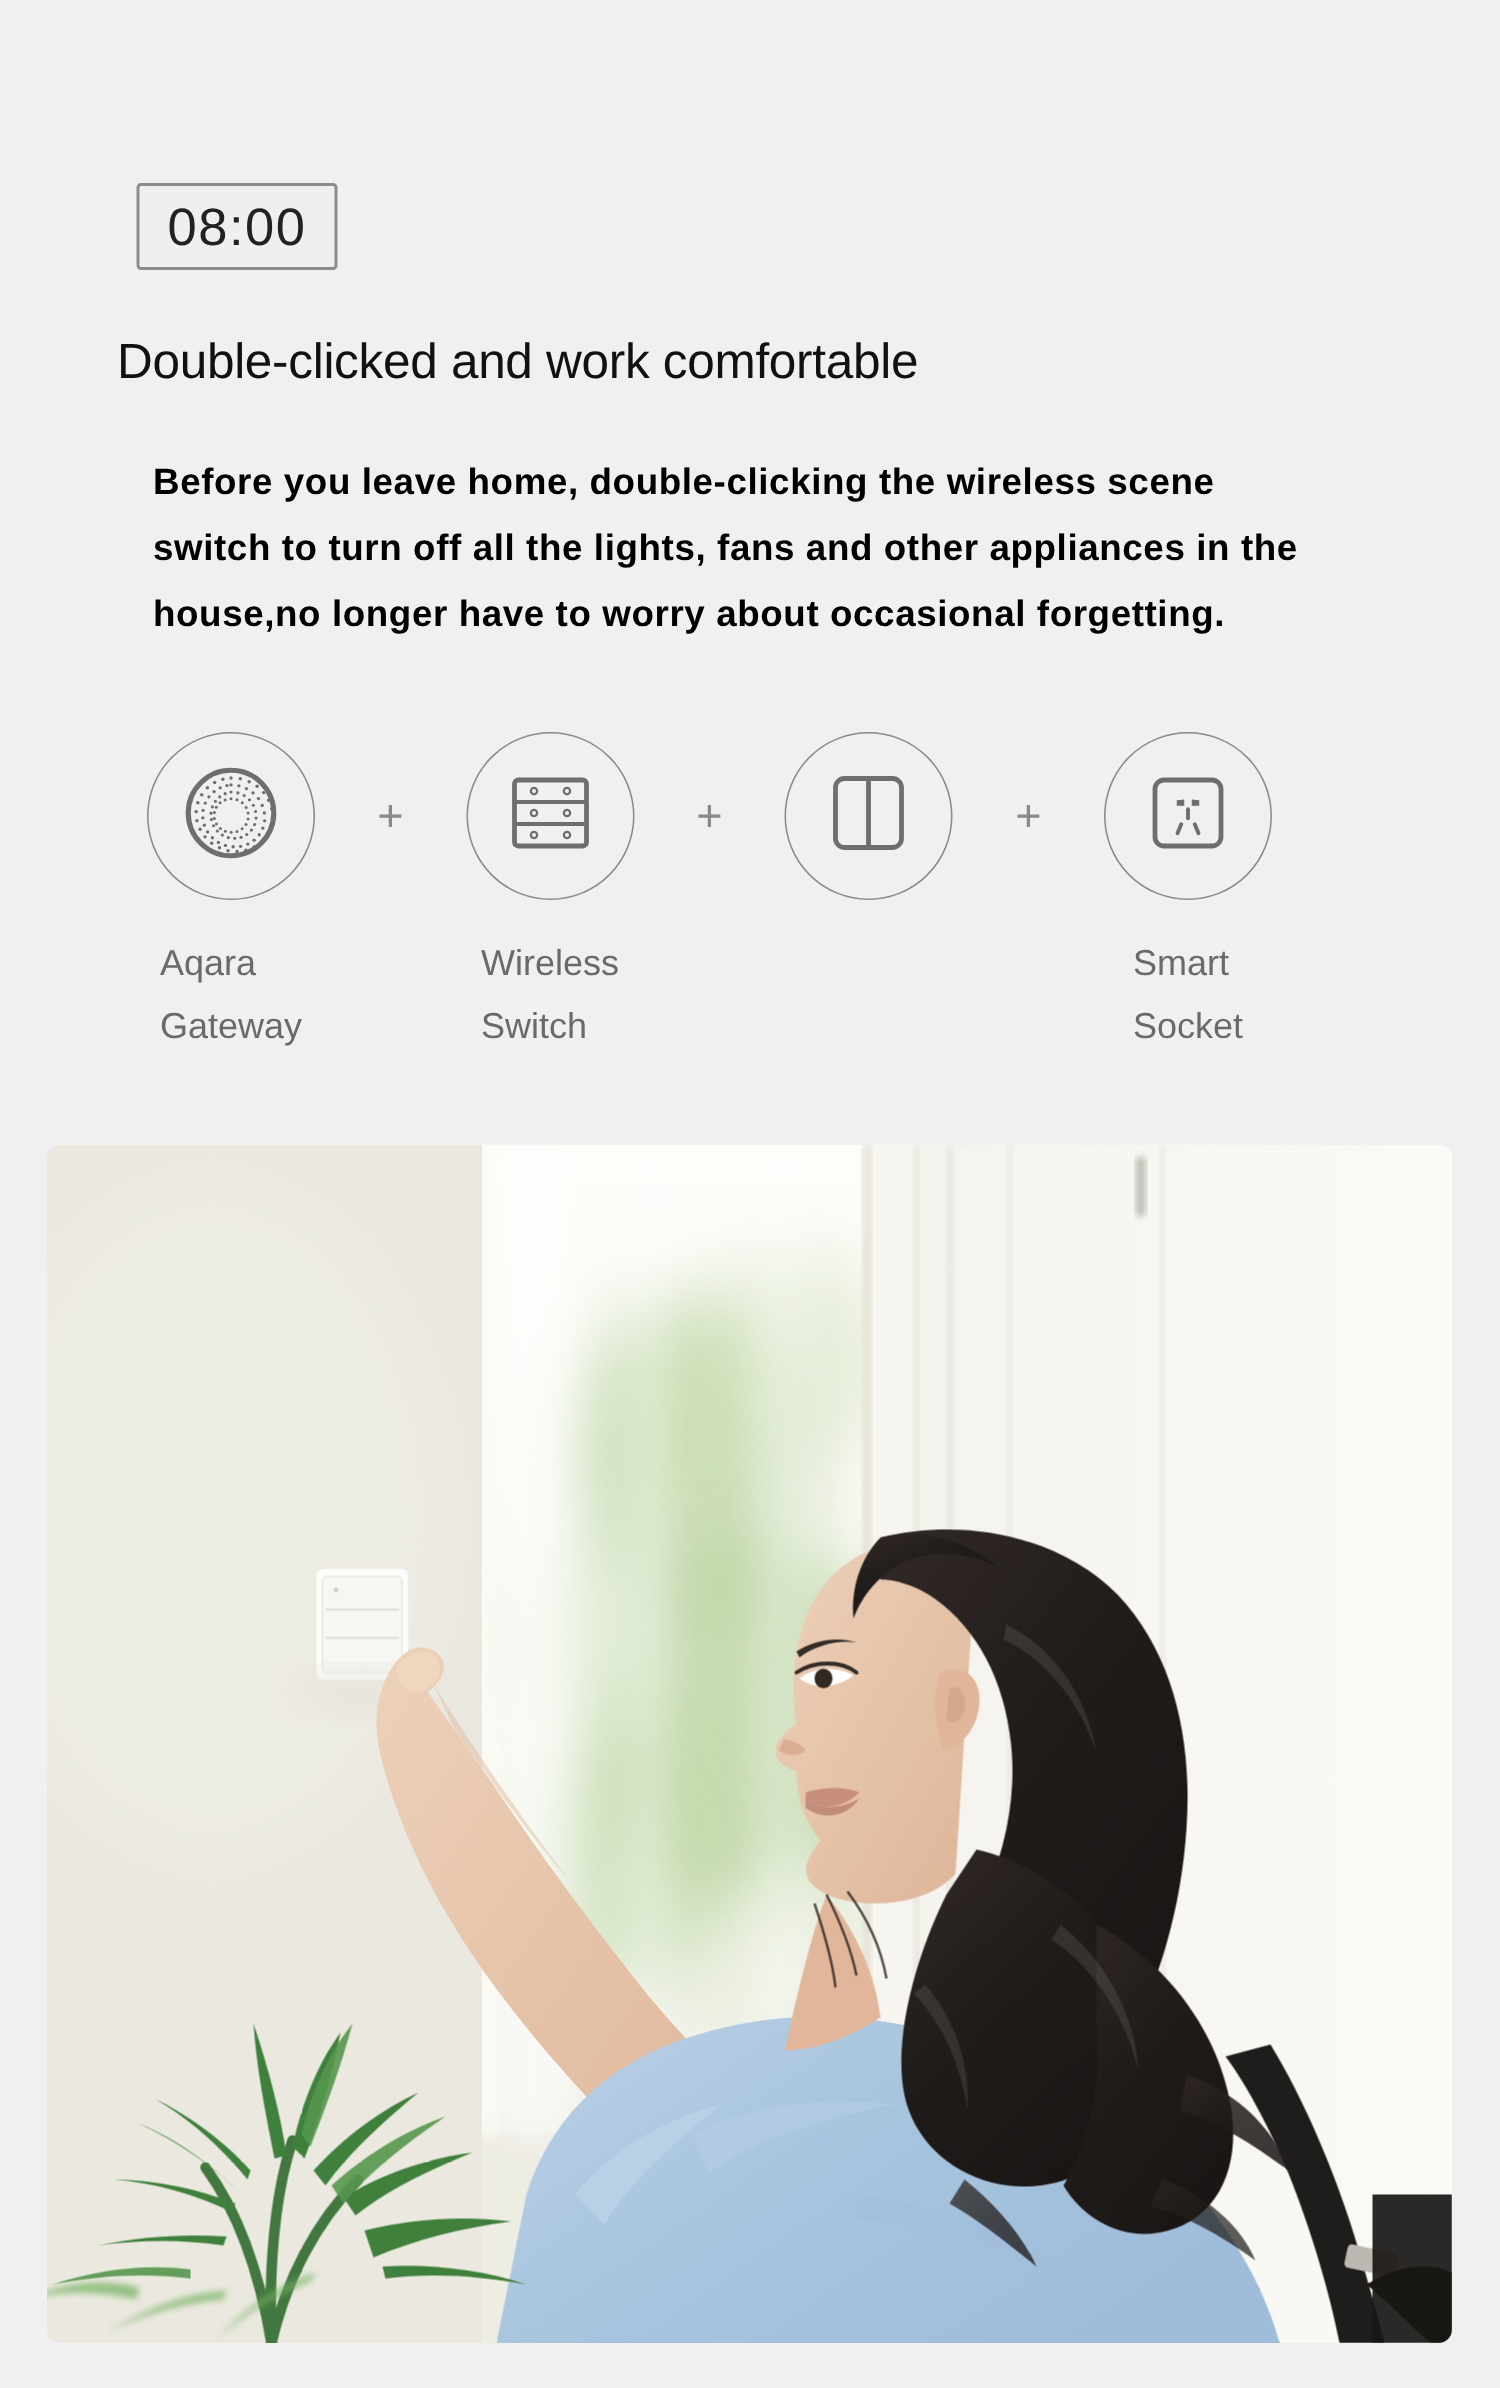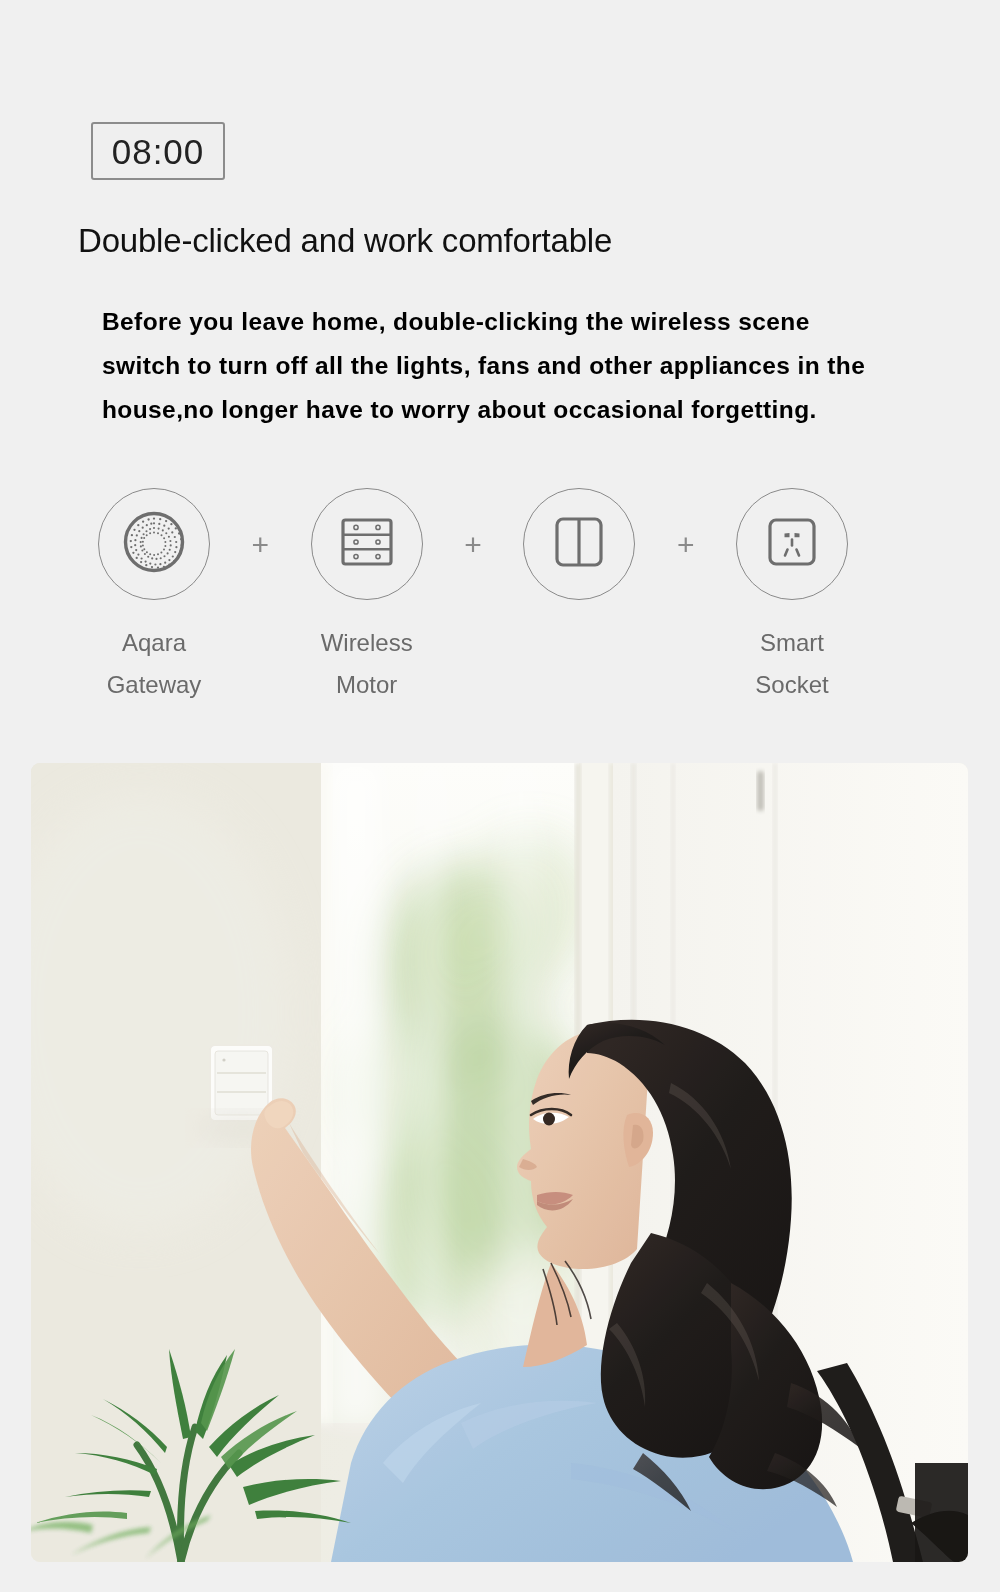--- a/index.html
+++ b/index.html
@@ -91,21 +91,21 @@
     border: 1.6px solid #8a8a8a;
     border-radius: 50%;
     display: flex;
     align-items: center;
     justify-content: center;
     background: transparent;
   }
 
   .device-label {
     margin-top: 22px;
-    text-align: center;
+    text-align: left;
     font-size: 24px;
     color: #6a6a6a;
     line-height: 42px;
     white-space: pre-line;
   }
 
   .plus {
     margin-top: 42px;
     font-size: 30px;
     color: #8a8a8a;
@@ -262,21 +262,21 @@
             <circle cx="20" cy="16.4" r="2.1" fill="none" stroke="#6e6e6e" stroke-width="1.5"></circle>
             <circle cx="42" cy="16.4" r="2.1" fill="none" stroke="#6e6e6e" stroke-width="1.5"></circle>
             <circle cx="20" cy="31" r="2.1" fill="none" stroke="#6e6e6e" stroke-width="1.5"></circle>
             <circle cx="42" cy="31" r="2.1" fill="none" stroke="#6e6e6e" stroke-width="1.5"></circle>
             <circle cx="20" cy="45.6" r="2.1" fill="none" stroke="#6e6e6e" stroke-width="1.5"></circle>
             <circle cx="42" cy="45.6" r="2.1" fill="none" stroke="#6e6e6e" stroke-width="1.5"></circle>
           </svg>
         </span>
       </div>
       <div class="device-label">Wireless
-Motor</div>
+Switch</div>
     </div>
 
     <div class="plus">+</div>
 
     <div class="device">
       <div class="device-circle">
         <span>
           <svg width="62" height="62" viewBox="0 0 62 62">
             <rect x="9" y="8" width="44" height="46" rx="6" fill="none" stroke="#6e6e6e" stroke-width="3.2"></rect>
             <line x1="31" y1="8" x2="31" y2="54" stroke="#6e6e6e" stroke-width="3.2"></line>

